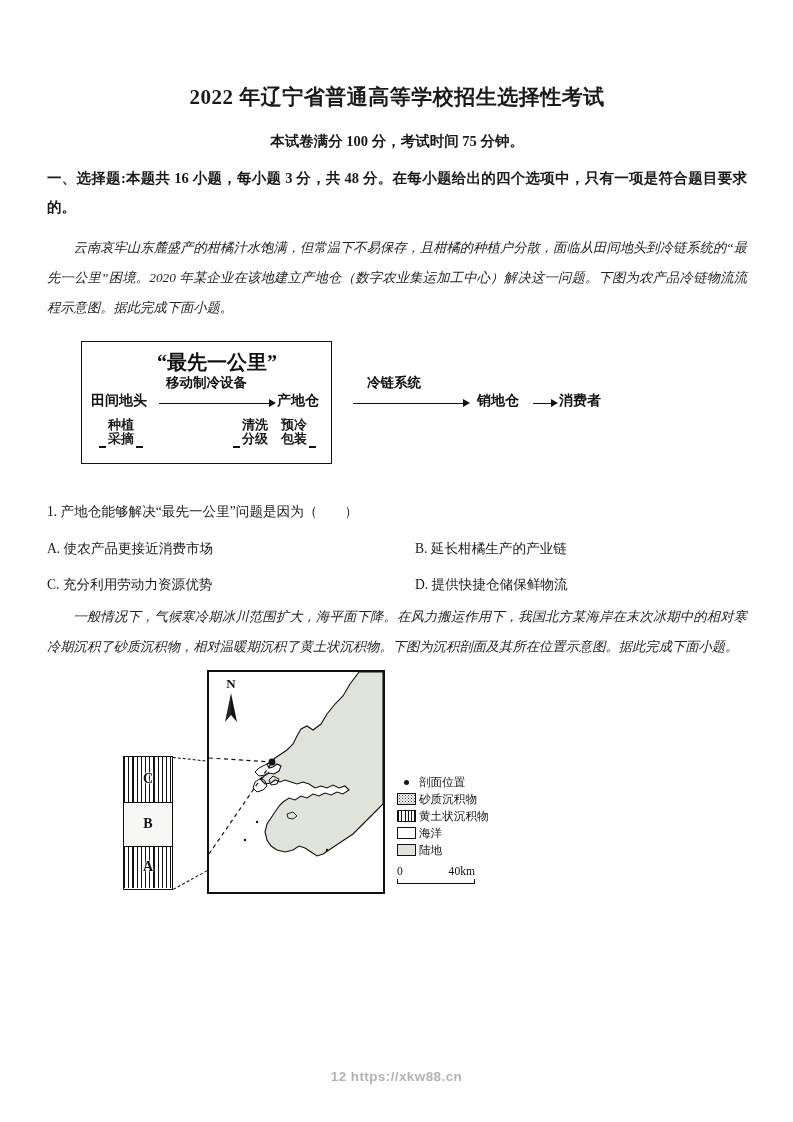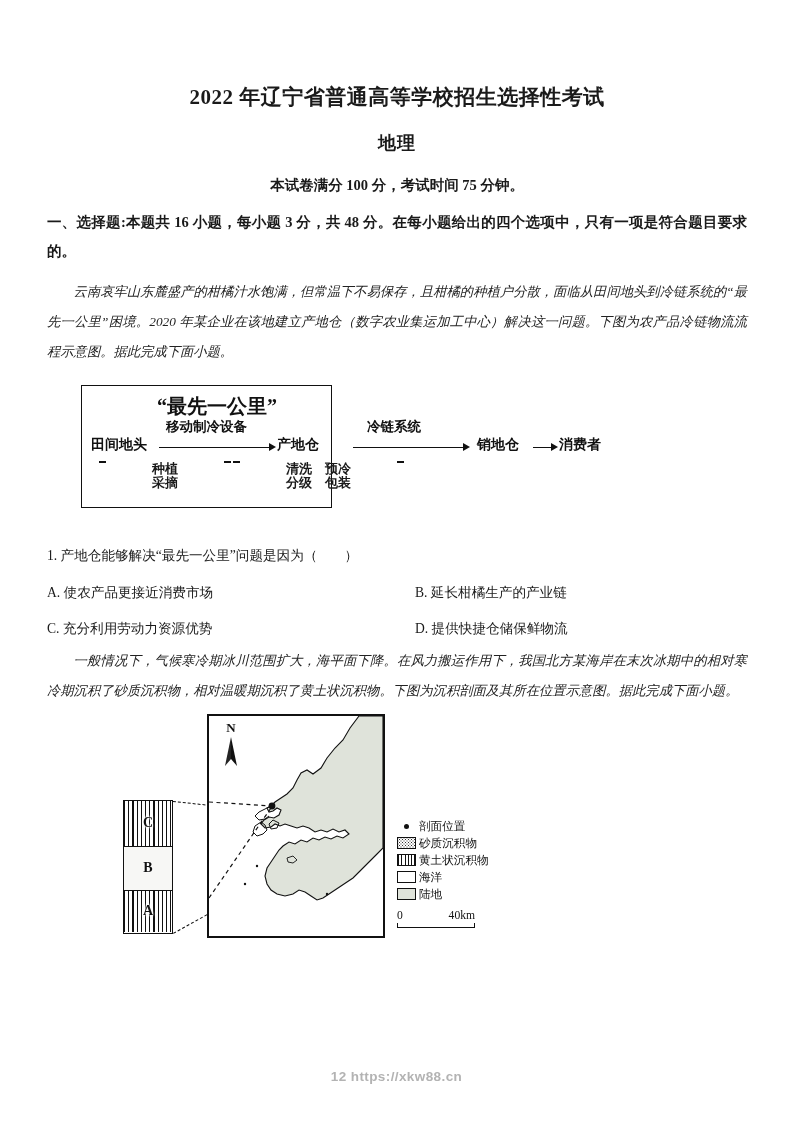--- a/index.html
+++ b/index.html
@@ -124,24 +124,23 @@
   .f1-mobile    { left: 85px;  top: 37px;  font-size: 13.5px; }
   .f1-origin    { left: 196px; top: 55px;  font-size: 14px; }
   .f1-coldchain { left: 286px; top: 37px;  font-size: 13.5px; }
   .f1-sales     { left: 396px; top: 55px;  font-size: 14px; }
   .f1-consumer  { left: 478px; top: 55px;  font-size: 14px; }
 
   
   .bracket {
     position: absolute;
     display: flex;
-    align-items: flex-start;
+    align-items: flex-end;
     font-size: 13px;
     line-height: 1.12;
-    gap: 44px;
   }
   .bracket .bar {
     width: 6px;
     border-top: 1.4px solid #111;
     border-bottom: 1.4px solid #111;
   }
   .bracket .bar.l { border-left: 1.4px solid #111; }
   .bracket .bar.r { border-right: 1.4px solid #111; }
   .bracket .inner { padding: 1px 2px; white-space: nowrap; font-weight: 600; }
   .f1-br-left  { left: 18px;  top: 80px; }
@@ -332,21 +331,20 @@
     font-weight: bold;
   }
 </style>
 </head>
 <body>
 
 <div class="page">
   <div class="content">
 
     <div class="doc-title">2022 年辽宁省普通高等学校招生选择性考试</div>
-    <div class="doc-subject">地理</div>
     <div class="doc-meta">本试卷满分 100 分，考试时间 75 分钟。</div>
 
     <div class="section-instruction">一、选择题:本题共 16 小题，每小题 3 分，共 48 分。在每小题给出的四个选项中，只有一项是符合题目要求的。</div>
 
     <div class="passage passage-1">云南哀牢山东麓盛产的柑橘汁水饱满，但常温下不易保存，且柑橘的种植户分散，面临从田间地头到冷链系统的“最先一公里”困境。2020 年某企业在该地建立产地仓（数字农业集运加工中心）解决这一问题。下图为农产品冷链物流流程示意图。据此完成下面小题。</div>
 
     <div class="fig1-wrap">
       <div class="fig1">
 
         <div class="fig1-box"></div>

